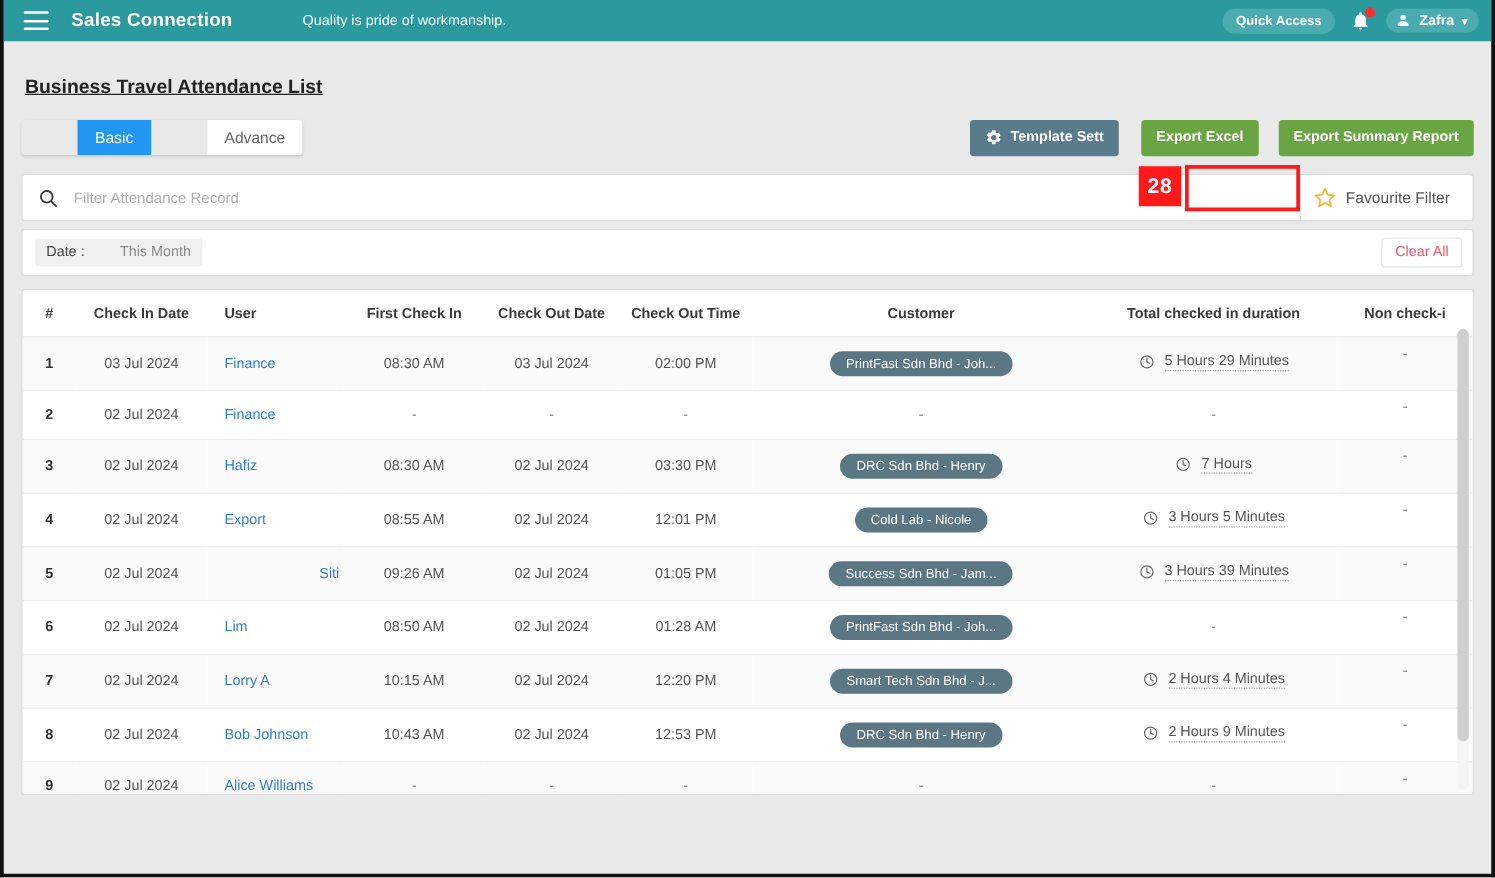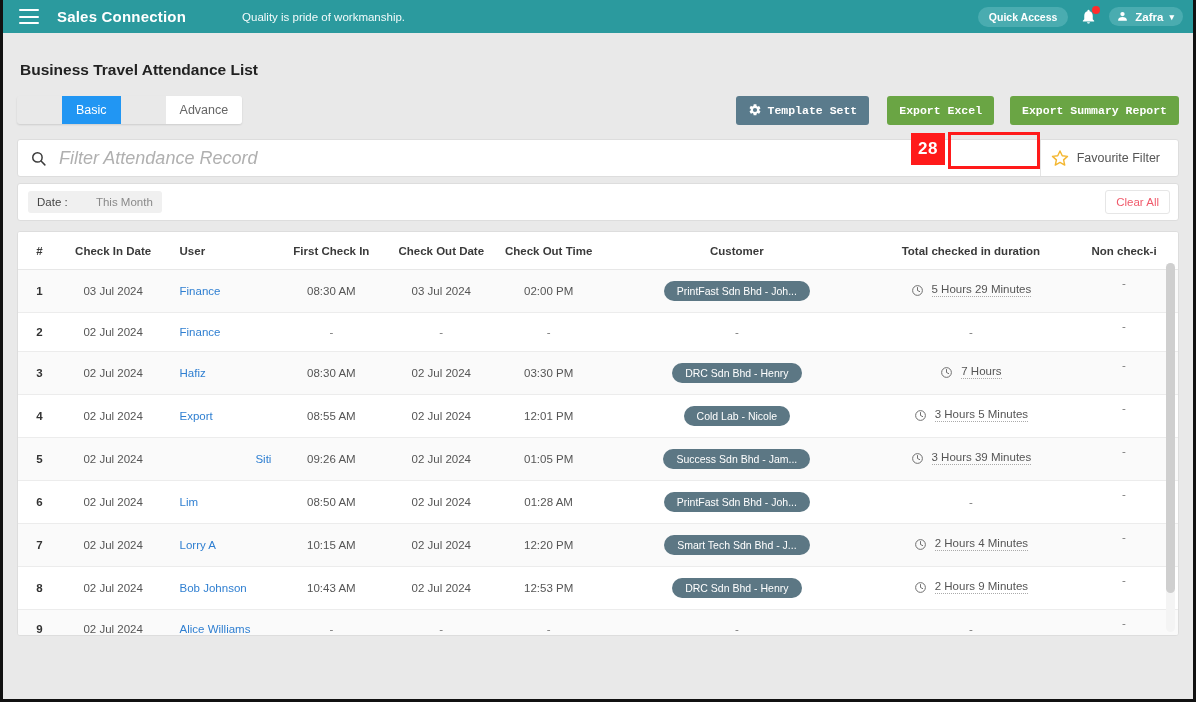--- a/index.html
+++ b/index.html
@@ -79,20 +79,21 @@
   }
   .user-chip .caret { font-size: 9px; }
 
   
   .content { padding: 18px 14px 0 14px; }
   .page-title {
     font-size: 15.5px;
     font-weight: bold;
     color: #222222;
     margin: 10px 0 0 3px;
+    text-decoration: underline;
   }
 
   .toolbar {
     display: flex;
     align-items: center;
     margin-top: 16px;
     height: 30px;
     position: relative;
   }
   .tabs {
@@ -121,21 +122,21 @@
   }
   .btn {
     font-size: 11.5px;
     font-weight: bold;
     color: #ffffff;
     border: none;
     border-radius: 3px;
     padding: 7px 12px;
     cursor: pointer;
     white-space: nowrap;
-    font-family: Liberation Mono, monospace;
+    font-family: Liberation Sans, sans-serif;
     display: flex; align-items: center; gap: 6px;
     height: 29px;
   }
   .btn-template { background: #5a7b8c; }
   .btn-green { background: #6aa544; }
   .btn-export-excel { margin-left: 18px; }
   .btn-summary { margin-left: 16px; }
 
   .gear-icon { width: 14px; height: 14px; display:block; }
 
@@ -177,26 +178,25 @@
     display: flex;
     align-items: center;
     height: 100%;
     padding-left: 12px;
     border-right: 1px solid #e4e4e4;
   }
   .search-icon { width: 17px; height: 17px; flex-shrink: 0; margin-right: 12px; }
   .search-input {
     border: none;
     outline: none;
-    font-size: 18px;
+    font-size: 12px;
     font-family: inherit;
     color: #555555;
     width: 100%;
     background: transparent;
-    font-style: italic;
   }
   .search-input::placeholder { color: #b0b0b0; }
   .fav-filter {
     display: flex; align-items: center; gap: 8px;
     padding: 0 12px 0 10px;
     font-size: 12.5px;
     color: #555555;
     cursor: pointer;
     background: transparent;
     border: none;

